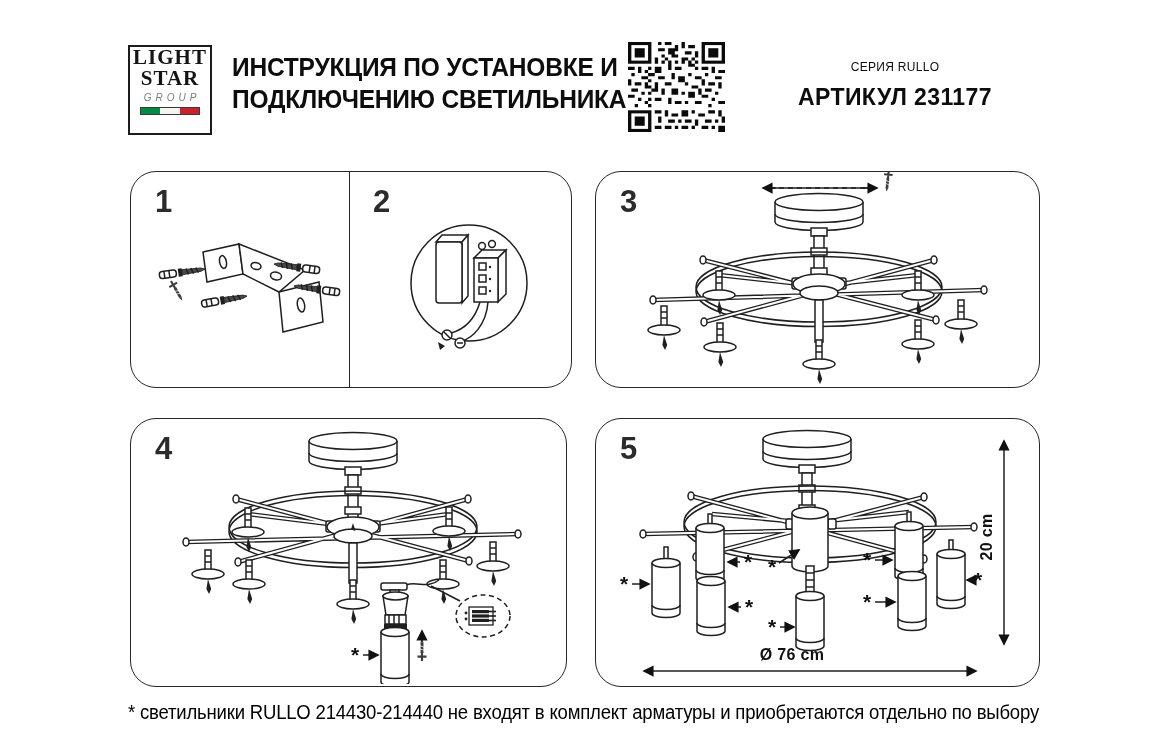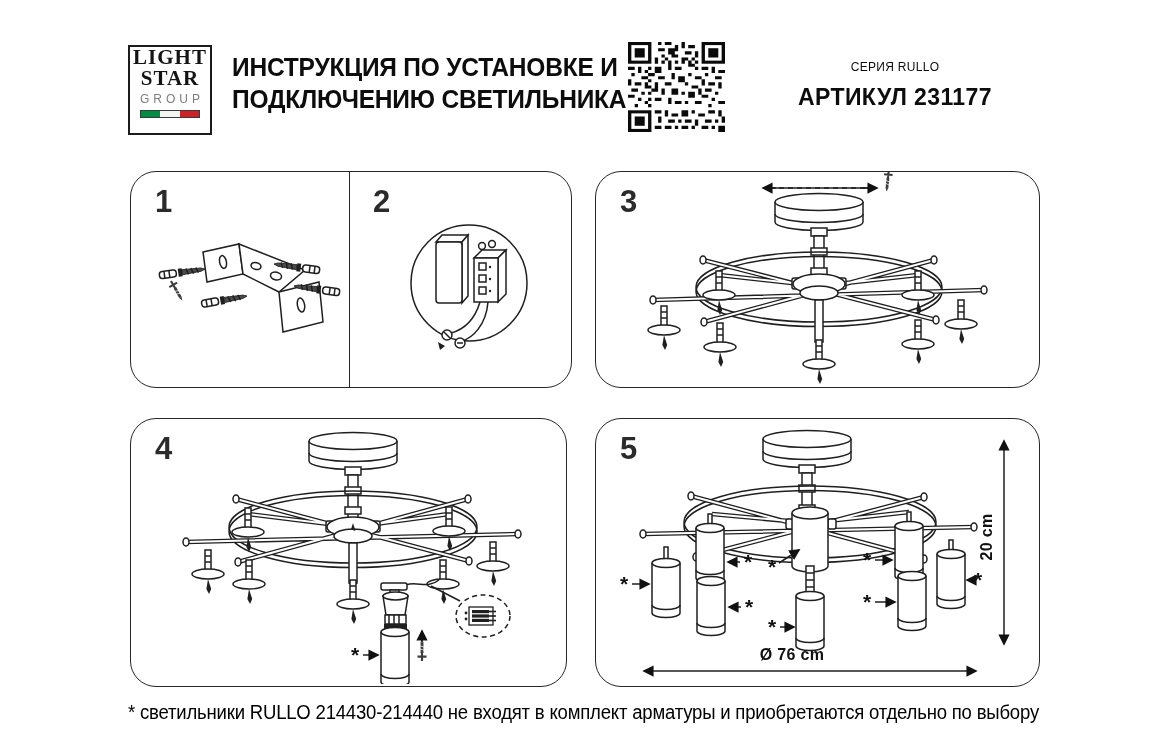--- a/index.html
+++ b/index.html
@@ -5,21 +5,21 @@
   html,body{margin:0;padding:0;background:#fff;}
   body{width:1169px;height:750px;position:relative;overflow:hidden;
        font-family:"Liberation Sans",sans-serif;color:#111;}
   .abs{position:absolute;}
 
   
   .logo-box{left:128px;top:45px;width:84px;height:90px;border:2px solid #1c1c1c;
             background:#fff;text-align:center;box-sizing:border-box;}
   .logo-word{font-family:"Liberation Serif",serif;font-weight:bold;font-size:21px;
              line-height:21px;color:#141414;letter-spacing:1px;}
-  .logo-group{font-size:12px;letter-spacing:4px;color:#7d7d7d;margin-top:3px;text-indent:4px;}
+  .logo-group{font-size:10px;letter-spacing:4px;color:#7d7d7d;margin-top:3px;text-indent:4px;font-style:italic;}
   .logo-flag{width:58px;height:6px;margin:4px auto 0;display:flex;border:1px solid #3a3a3a;}
   .logo-flag span{flex:1;}
   .title{left:232px;top:51px;font-size:25px;line-height:32px;font-weight:bold;
          letter-spacing:-0.2px;transform:scaleX(0.98);transform-origin:left top;
          color:#0d0d0d;white-space:nowrap;}
   .hdr-right{left:772px;top:60px;width:246px;text-align:center;color:#0d0d0d;}
   .series{font-size:12px;font-weight:normal;letter-spacing:0.3px;text-align:center;}
   .article{font-size:23px;font-weight:bold;margin-top:10px;letter-spacing:0.4px;}
 
   

